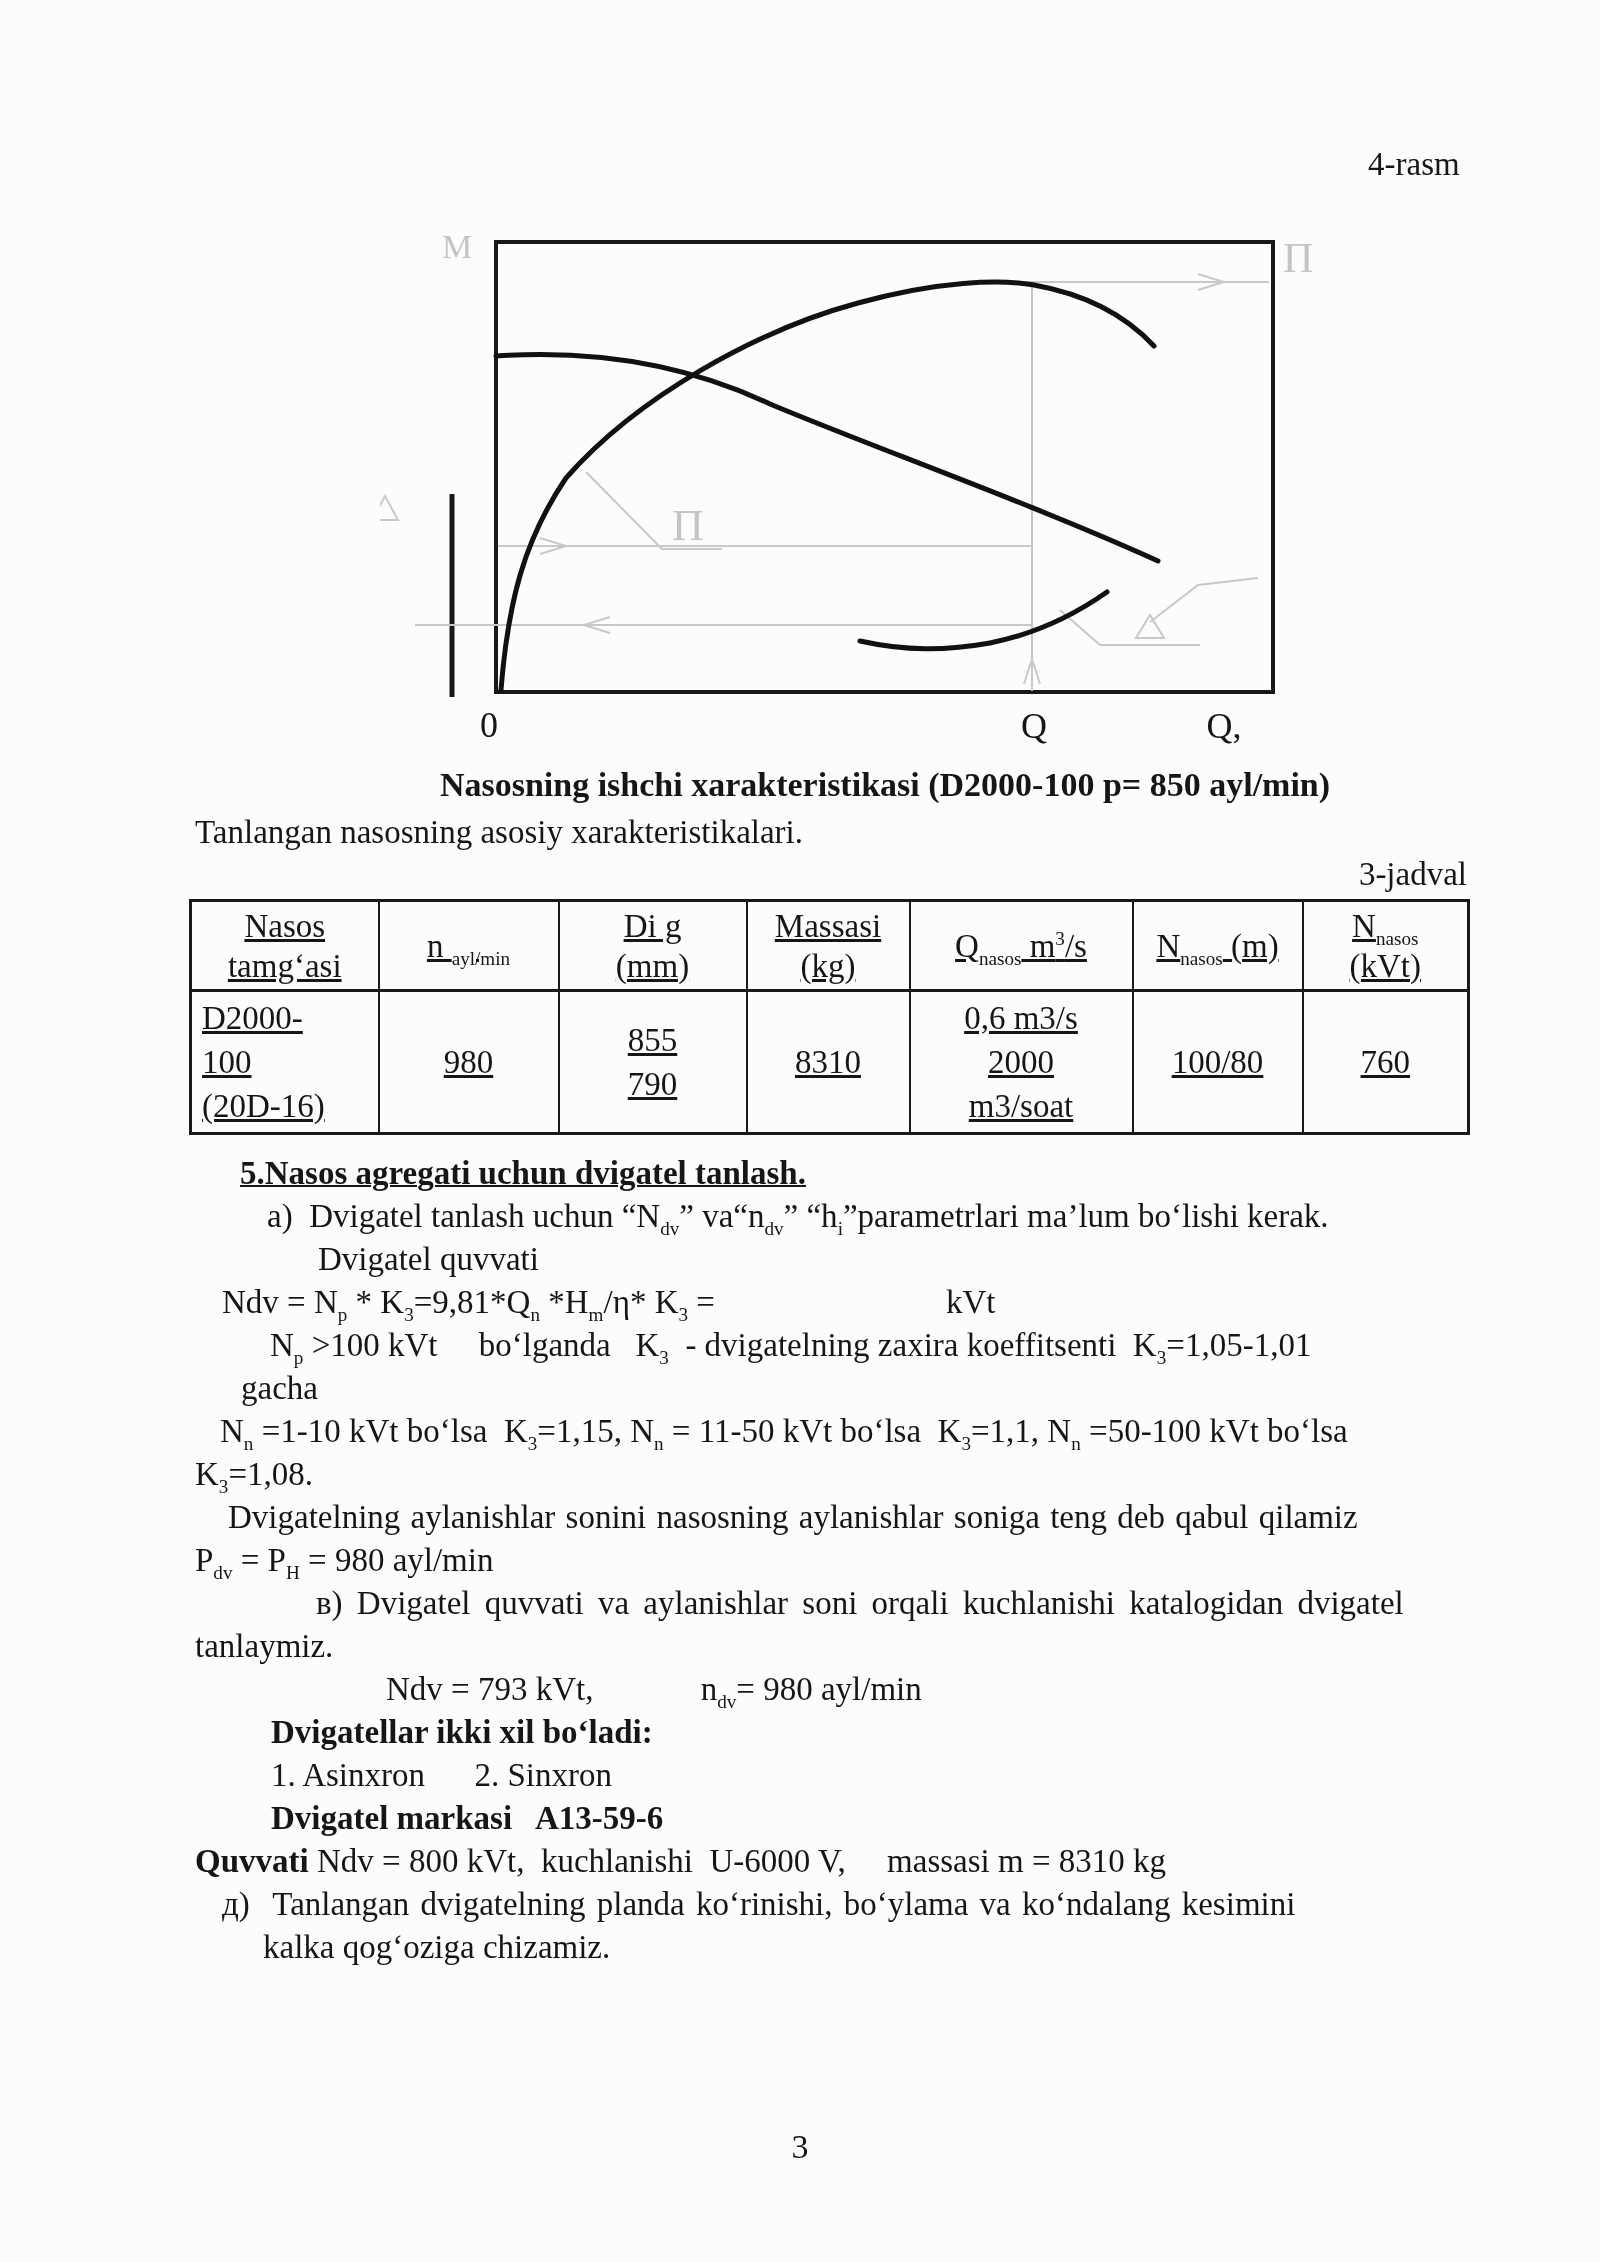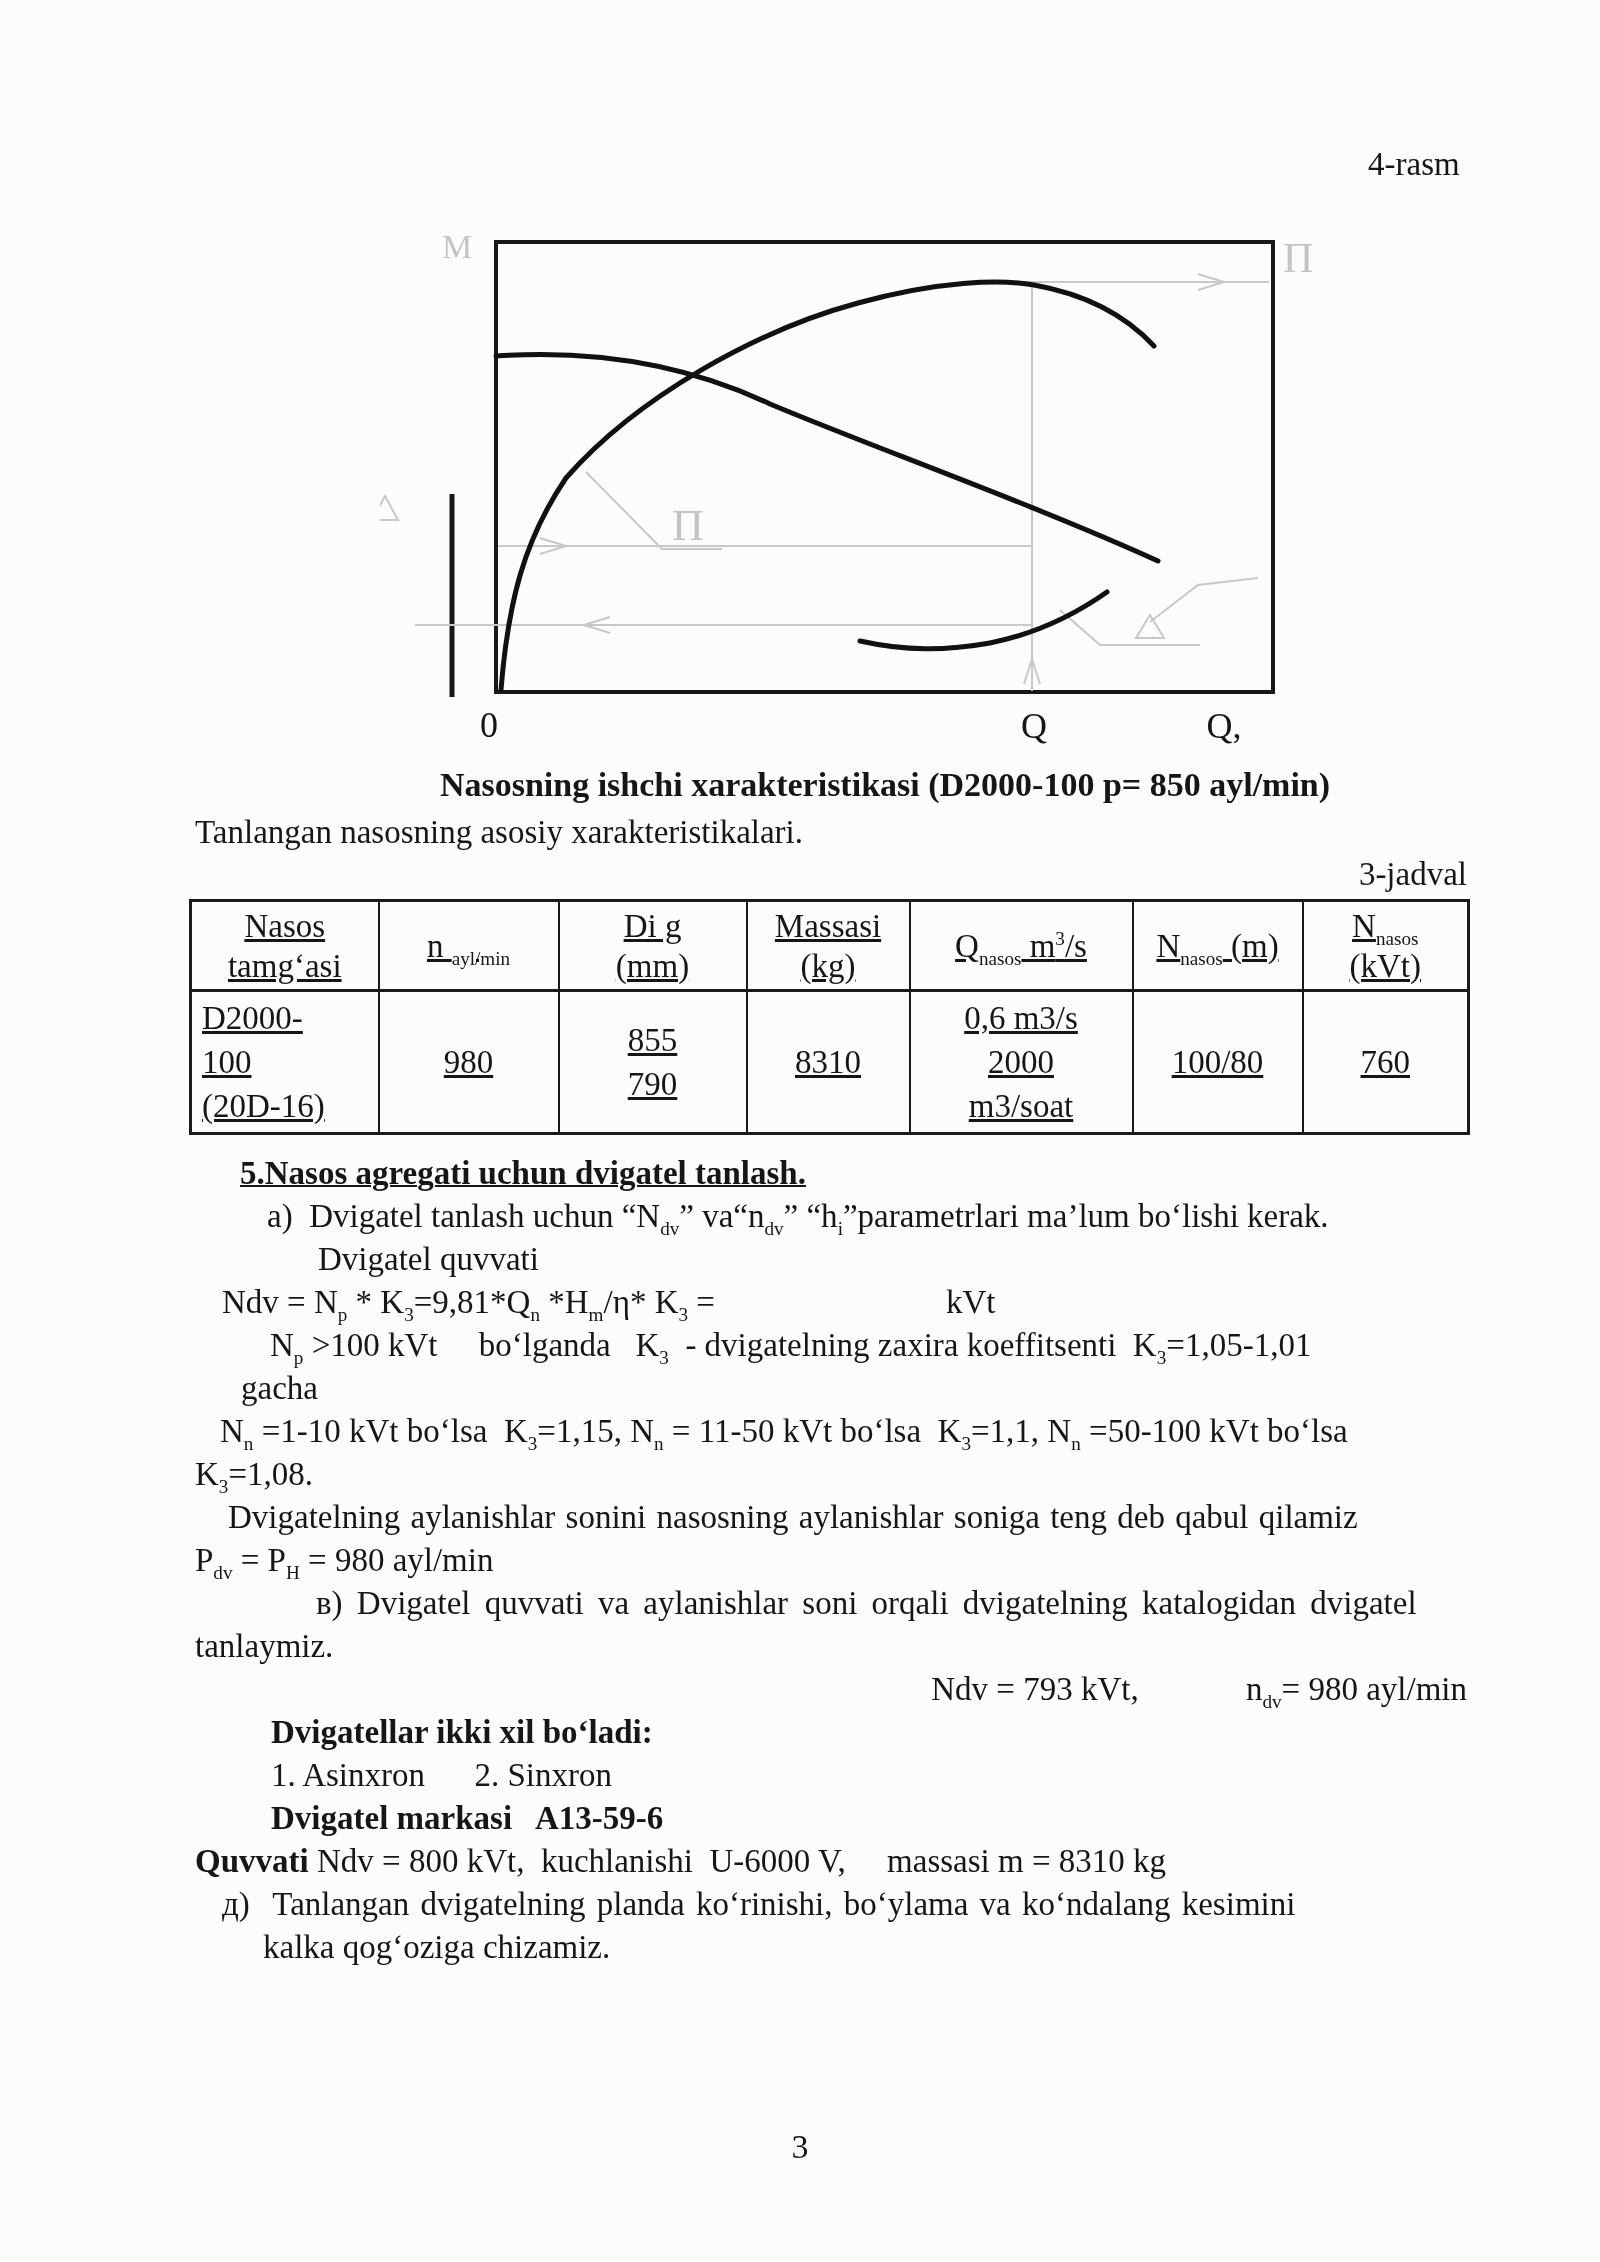--- a/index.html
+++ b/index.html
@@ -28,21 +28,21 @@
   #pump-table tr.hdr td{height:83px;line-height:40px;border-bottom:3px solid #1a1a1a;}
   #pump-table tr.bdy td{height:136px;line-height:44px;}
   #pump-table td.left{text-align:left;padding-left:10px;border-radius:8px;}
   #body-text{left:195px;top:1152px;width:1272px;font-size:33px;line-height:43px;}
   .t-line{white-space:pre-wrap;}
   .bold{font-weight:bold;}
   .uline{text-decoration:underline;text-decoration-thickness:2px;}
   .i25{padding-left:25px;}.i27{padding-left:27px;}.i33{padding-left:33px;}
   .i45{padding-left:45px;}.i46{padding-left:46px;}.i68{padding-left:68px;}
   .i72{padding-left:72px;}.i75{padding-left:75px;}.i76{padding-left:76px;}
-  .i121{padding-left:121px;}.i123{padding-left:123px;}.i191{padding-left:191px;text-align:right;}
+  .i121{padding-left:121px;}.i123{padding-left:123px;}.i191{padding-left:191px;}
   .ws2{word-spacing:2px;}.ws3{word-spacing:3px;}.ws6{word-spacing:6px;}
   #page-num{left:0;top:2128px;width:1600px;text-align:center;font-size:34px;}
   svg text{font-family:"Liberation Serif","DejaVu Serif",serif;}
 </style>
 </head>
 <body>
 
 <div class="abs" id="fig-label">4-rasm</div>
 
 <svg class="abs" style="left:380px;top:140px;" width="1190" height="630" viewBox="380 140 1190 630">
@@ -130,21 +130,21 @@
   <div class="t-line i45 bold uline">5.Nasos agregati uchun dvigatel tanlash.</div>
   <div class="t-line i72">a)  Dvigatel tanlash uchun “N<sub>dv</sub>” va“n<sub>dv</sub>” “h<sub>i</sub>”parametrlari ma’lum bo‘lishi kerak.</div>
   <div class="t-line i123">Dvigatel quvvati</div>
   <div class="t-line i27">Ndv = N<sub>p</sub> * K<sub>3</sub>=9,81*Q<sub>n</sub> *H<sub>m</sub>/η* K<sub>3</sub> =                            kVt</div>
   <div class="t-line i75">N<sub>p</sub> &gt;100 kVt     bo‘lganda   K<sub>3</sub>  - dvigatelning zaxira koeffitsenti  K<sub>3</sub>=1,05-1,01</div>
   <div class="t-line i46">gacha</div>
   <div class="t-line i25">N<sub>n</sub> =1-10 kVt bo‘lsa  K<sub>3</sub>=1,15, N<sub>n</sub> = 11-50 kVt bo‘lsa  K<sub>3</sub>=1,1, N<sub>n</sub> =50-100 kVt bo‘lsa</div>
   <div class="t-line">K<sub>3</sub>=1,08.</div>
   <div class="t-line i33 ws2">Dvigatelning aylanishlar sonini nasosning aylanishlar soniga teng deb qabul qilamiz</div>
   <div class="t-line">P<sub>dv</sub> = P<sub>H</sub> = 980 ayl/min</div>
-  <div class="t-line i121 ws6">в) Dvigatel quvvati va aylanishlar soni orqali dvigatelning katalogidan dvigatel</div>
+  <div class="t-line i121 ws6">в) Dvigatel quvvati va aylanishlar soni orqali kuchlanishi katalogidan dvigatel</div>
   <div class="t-line">tanlaymiz.</div>
   <div class="t-line i191">Ndv = 793 kVt,             n<sub>dv</sub>= 980 ayl/min</div>
   <div class="t-line i76 bold">Dvigatellar ikki xil bo‘ladi:</div>
   <div class="t-line i76">1. Asinxron      2. Sinxron</div>
   <div class="t-line i76 bold">Dvigatel markasi   A13-59-6</div>
   <div class="t-line"><b>Quvvati</b> Ndv = 800 kVt,  kuchlanishi  U-6000 V,     massasi m = 8310 kg</div>
   <div class="t-line i27 ws3">д)  Tanlangan dvigatelning planda ko‘rinishi, bo‘ylama va ko‘ndalang kesimini</div>
   <div class="t-line i68">kalka qog‘oziga chizamiz.</div>
 </div>
 

